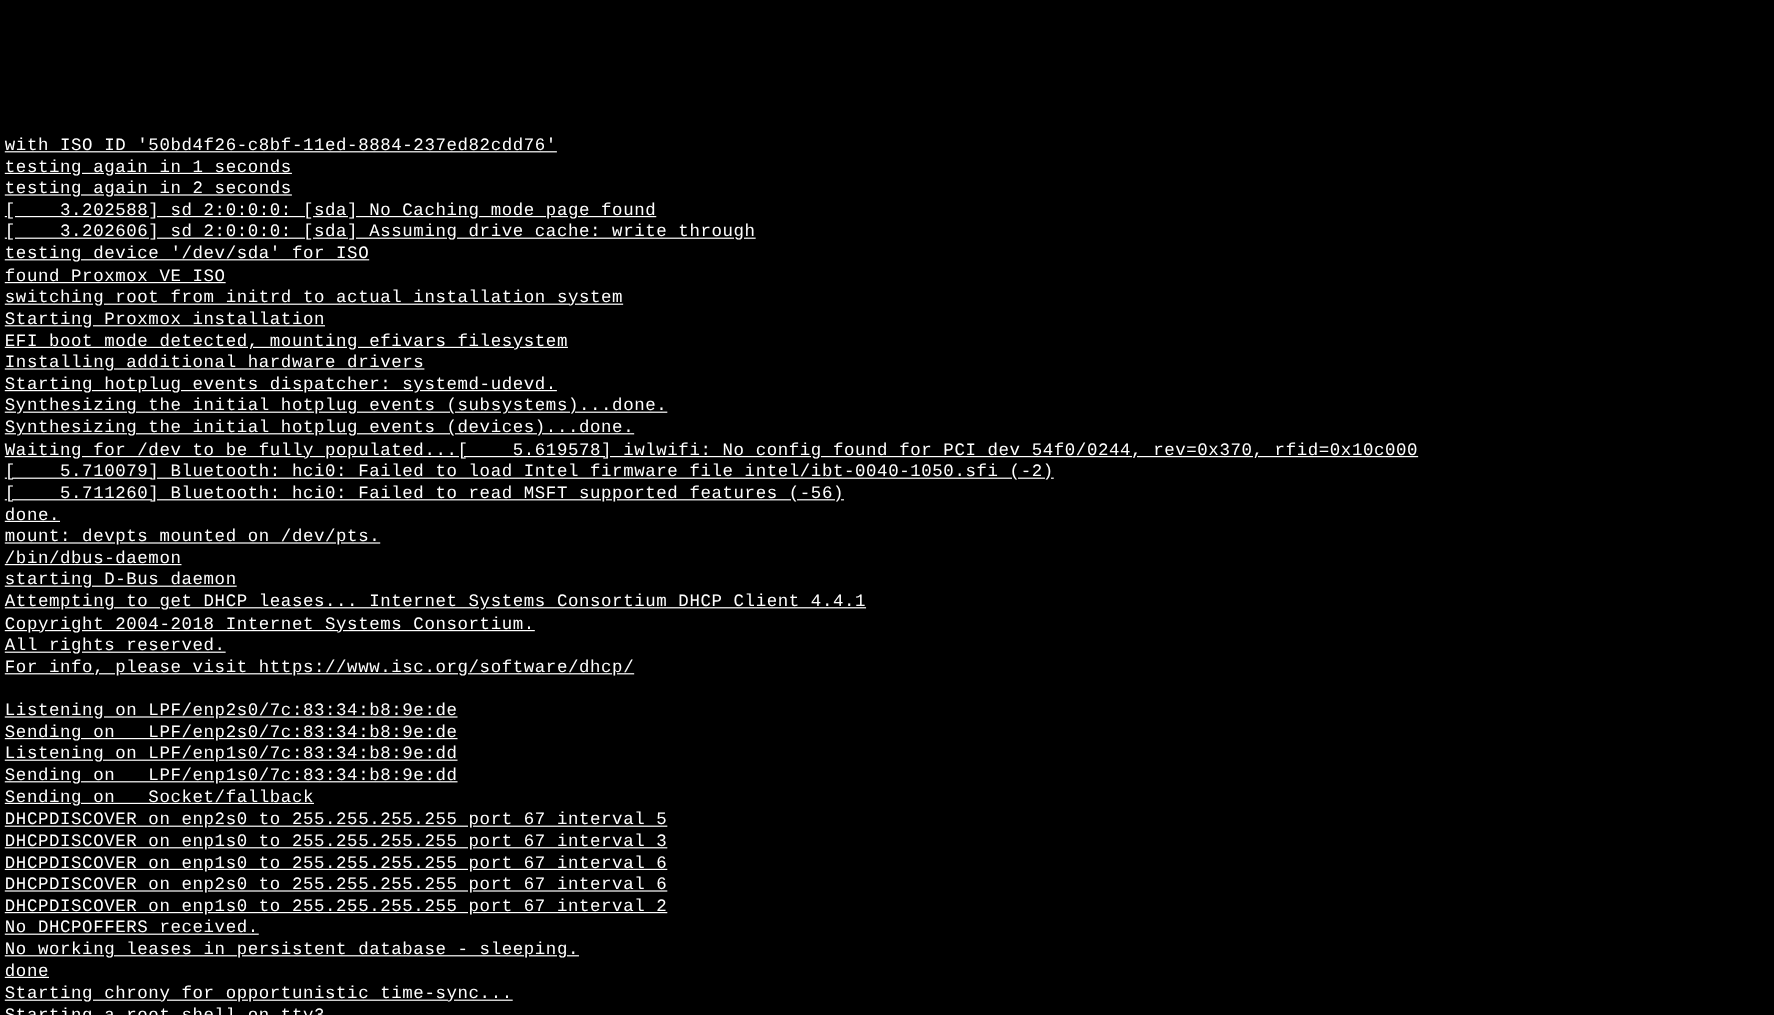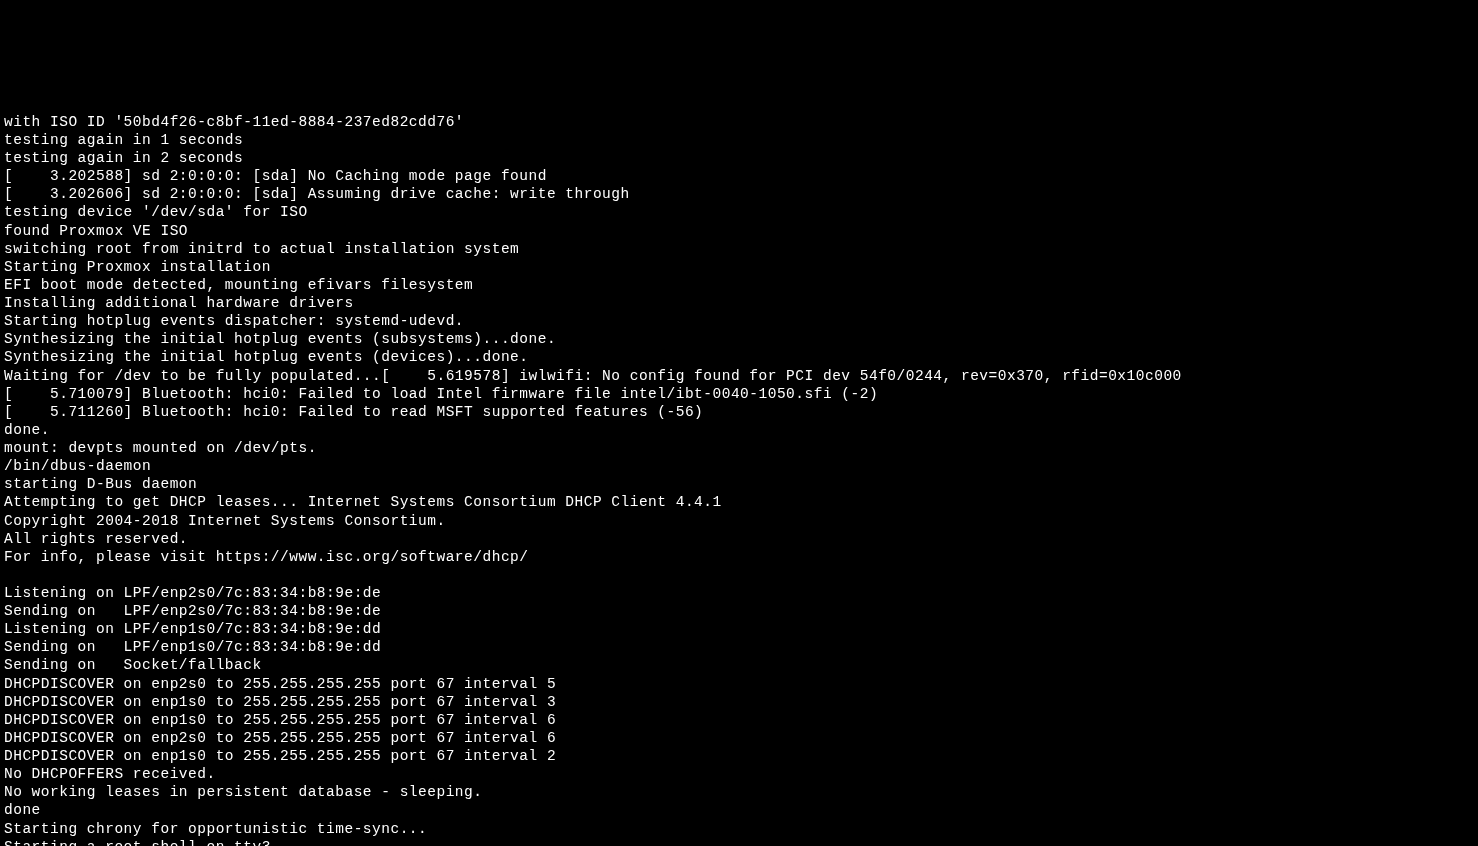--- a/index.html
+++ b/index.html
@@ -19,20 +19,21 @@
       overflow: hidden;
       white-space: pre;
       letter-spacing: 0.5px;
     }
     .terminal-output {
       display: block;
     }
     .terminal-line {
       display: block;
       min-height: 18px;
+      text-decoration: underline;
     }
   </style>
 </head>
 <body>
 
 
 
 <div class="terminal-output">
   <div id="lines-container"><div class="terminal-line">with ISO ID '50bd4f26-c8bf-11ed-8884-237ed82cdd76'</div><div class="terminal-line">testing again in 1 seconds</div><div class="terminal-line">testing again in 2 seconds</div><div class="terminal-line">[    3.202588] sd 2:0:0:0: [sda] No Caching mode page found</div><div class="terminal-line">[    3.202606] sd 2:0:0:0: [sda] Assuming drive cache: write through</div><div class="terminal-line">testing device '/dev/sda' for ISO</div><div class="terminal-line">found Proxmox VE ISO</div><div class="terminal-line">switching root from initrd to actual installation system</div><div class="terminal-line">Starting Proxmox installation</div><div class="terminal-line">EFI boot mode detected, mounting efivars filesystem</div><div class="terminal-line">Installing additional hardware drivers</div><div class="terminal-line">Starting hotplug events dispatcher: systemd-udevd.</div><div class="terminal-line">Synthesizing the initial hotplug events (subsystems)...done.</div><div class="terminal-line">Synthesizing the initial hotplug events (devices)...done.</div><div class="terminal-line">Waiting for /dev to be fully populated...[    5.619578] iwlwifi: No config found for PCI dev 54f0/0244, rev=0x370, rfid=0x10c000</div><div class="terminal-line">[    5.710079] Bluetooth: hci0: Failed to load Intel firmware file intel/ibt-0040-1050.sfi (-2)</div><div class="terminal-line">[    5.711260] Bluetooth: hci0: Failed to read MSFT supported features (-56)</div><div class="terminal-line">done.</div><div class="terminal-line">mount: devpts mounted on /dev/pts.</div><div class="terminal-line">/bin/dbus-daemon</div><div class="terminal-line">starting D-Bus daemon</div><div class="terminal-line">Attempting to get DHCP leases... Internet Systems Consortium DHCP Client 4.4.1</div><div class="terminal-line">Copyright 2004-2018 Internet Systems Consortium.</div><div class="terminal-line">All rights reserved.</div><div class="terminal-line">For info, please visit https://www.isc.org/software/dhcp/</div><div class="terminal-line"></div><div class="terminal-line">Listening on LPF/enp2s0/7c:83:34:b8:9e:de</div><div class="terminal-line">Sending on   LPF/enp2s0/7c:83:34:b8:9e:de</div><div class="terminal-line">Listening on LPF/enp1s0/7c:83:34:b8:9e:dd</div><div class="terminal-line">Sending on   LPF/enp1s0/7c:83:34:b8:9e:dd</div><div class="terminal-line">Sending on   Socket/fallback</div><div class="terminal-line">DHCPDISCOVER on enp2s0 to 255.255.255.255 port 67 interval 5</div><div class="terminal-line">DHCPDISCOVER on enp1s0 to 255.255.255.255 port 67 interval 3</div><div class="terminal-line">DHCPDISCOVER on enp1s0 to 255.255.255.255 port 67 interval 6</div><div class="terminal-line">DHCPDISCOVER on enp2s0 to 255.255.255.255 port 67 interval 6</div><div class="terminal-line">DHCPDISCOVER on enp1s0 to 255.255.255.255 port 67 interval 2</div><div class="terminal-line">No DHCPOFFERS received.</div><div class="terminal-line">No working leases in persistent database - sleeping.</div><div class="terminal-line">done</div><div class="terminal-line">Starting chrony for opportunistic time-sync...</div><div class="terminal-line">Starting a root shell on tty3.</div></div>
   

